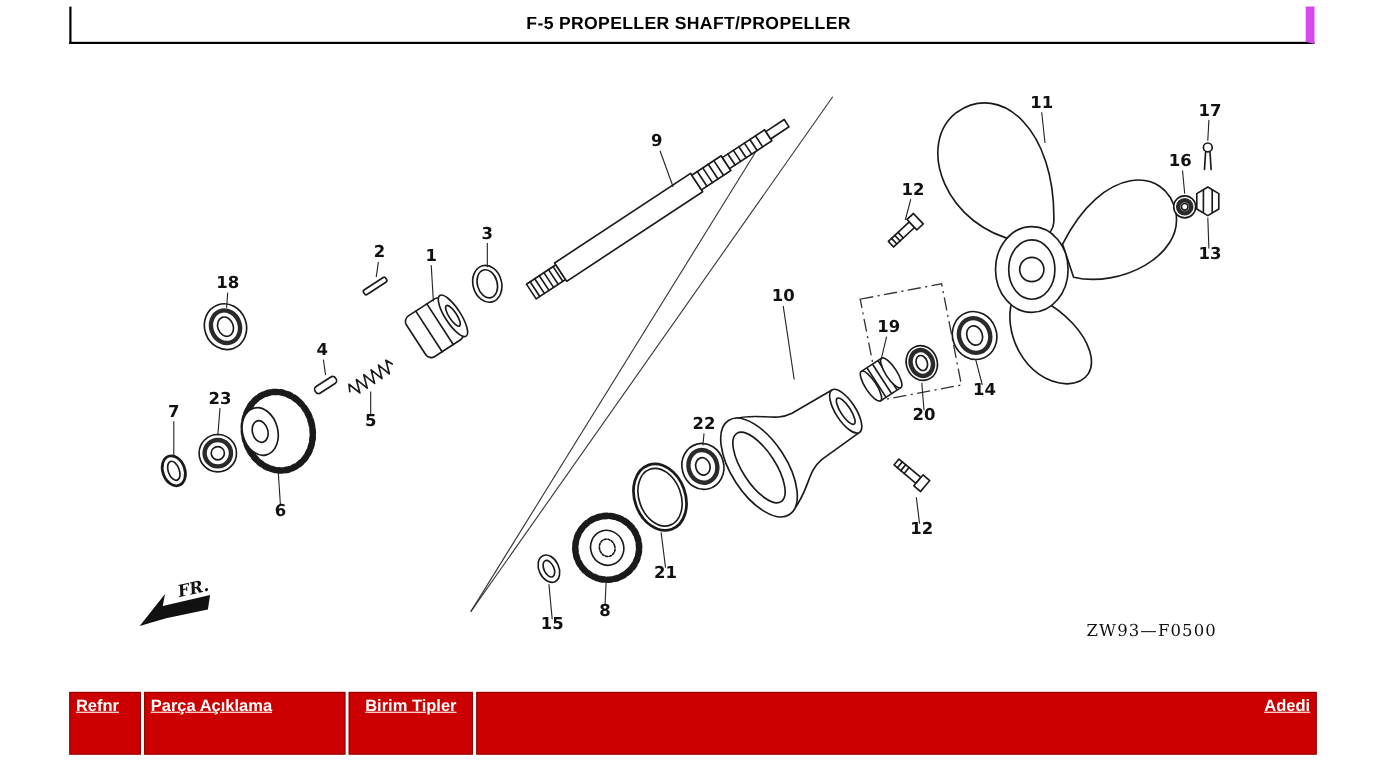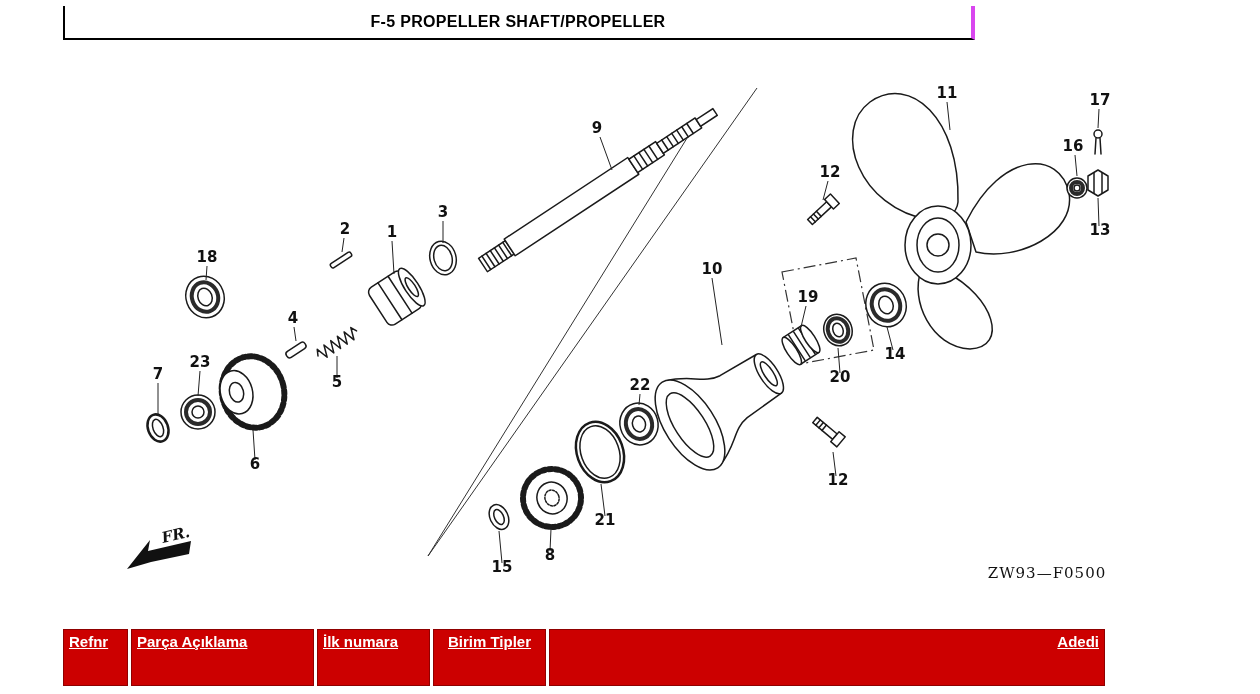--- a/index.html
+++ b/index.html
@@ -2,22 +2,22 @@
 <html style="--header-red: #cc0000; --table-text: #ffffff;"><head>
 <meta charset="utf-8">
 <style>
   html,body{margin:0;padding:0;background:#fff;}
   body{
     width:1260px;height:694px;position:relative;overflow:hidden;
     font-family:"Liberation Sans",sans-serif;color:#000;
   }
   
   .title-bar{
-    position:absolute;left:63px;top:6px;width:912px;height:34px;
-    border-left:2px solid #000;border-right:4px solid #d946ef;border-bottom:2px solid #000;
+    position:absolute;left:63px;top:6px;width:1132px;height:34px;
+    border-left:2px solid #000;border-right:8px solid #d946ef;border-bottom:2px solid #000;
     box-sizing:border-box;display:flex;align-items:center;justify-content:center;
     background:#fff;z-index:2;
   }
   .page-title{font-weight:bold;font-size:16px;letter-spacing:.3px;}
   
   .diagram-wrap{position:absolute;left:0;top:0;width:1260px;height:694px;z-index:1;}
   svg{display:block;}
   .part{fill:#fff;stroke:#1a1a1a;stroke-width:1.5;stroke-linejoin:round;stroke-linecap:round;}
   .ring{fill:none;stroke-width:4;stroke:#2a2a2a;}
   .teeth{fill:none;stroke-width:6;stroke-dasharray:3.5 3;}
@@ -25,21 +25,21 @@
   .spline{stroke-dasharray:2 1.5;}
   .construction line{stroke:#333;stroke-width:1;}
   .dashdot{fill:none;stroke:#333;stroke-width:1.2;stroke-dasharray:12 4 2 4;}
   .leader{stroke:#222;stroke-width:1;}
   .part-num{font:600 15px "DejaVu Sans",sans-serif;fill:#111;text-anchor:middle;}
   .fr-text{font:italic 700 15px "DejaVu Serif",serif;fill:#111;}
   .code-text{font:500 15px "DejaVu Serif",serif;fill:#111;letter-spacing:1px;text-anchor:middle;}
   .fr-arrow{fill:#111;stroke:none;}
   
   .parts-table{
-    position:absolute;left:63px;top:629px;width:1042px;height:57px;
+    position:absolute;left:63px;top:629px;width:1134px;height:57px;
     display:flex;gap:3px;background:#fff;z-index:2;box-sizing:border-box;
   }
   .cell{
     background:var(--header-red,#cc0000);border:1px solid #8f0000;
     box-sizing:border-box;padding:2px 5px 0 5px;
     font-weight:bold;font-size:15px;line-height:1.35;
     color:var(--table-text,#fff);overflow:hidden;
   }
   .hlink{text-decoration:underline;color:var(--table-text,#fff);cursor:pointer;}
   .col-refnr{width:65px;}
@@ -294,22 +294,19 @@
 </svg>
 </div>
 
 <div class="parts-table">
   <div class="cell col-refnr">
     <span class="hlink">Refnr</span>
   </div>
   <div class="cell col-partno">
     <span class="hlink">Parça Açıklama</span>
   </div>
-  <div class="cell col-first">
-    <span class="hlink">İlk numara</span>
-  </div>
   <div class="cell col-qty">
     <span class="hlink">Birim Tipler</span>
   </div>
   <div class="cell col-types">
     <span class="hlink">Adedi</span>
   </div>
 </div>
 
 </body></html>

